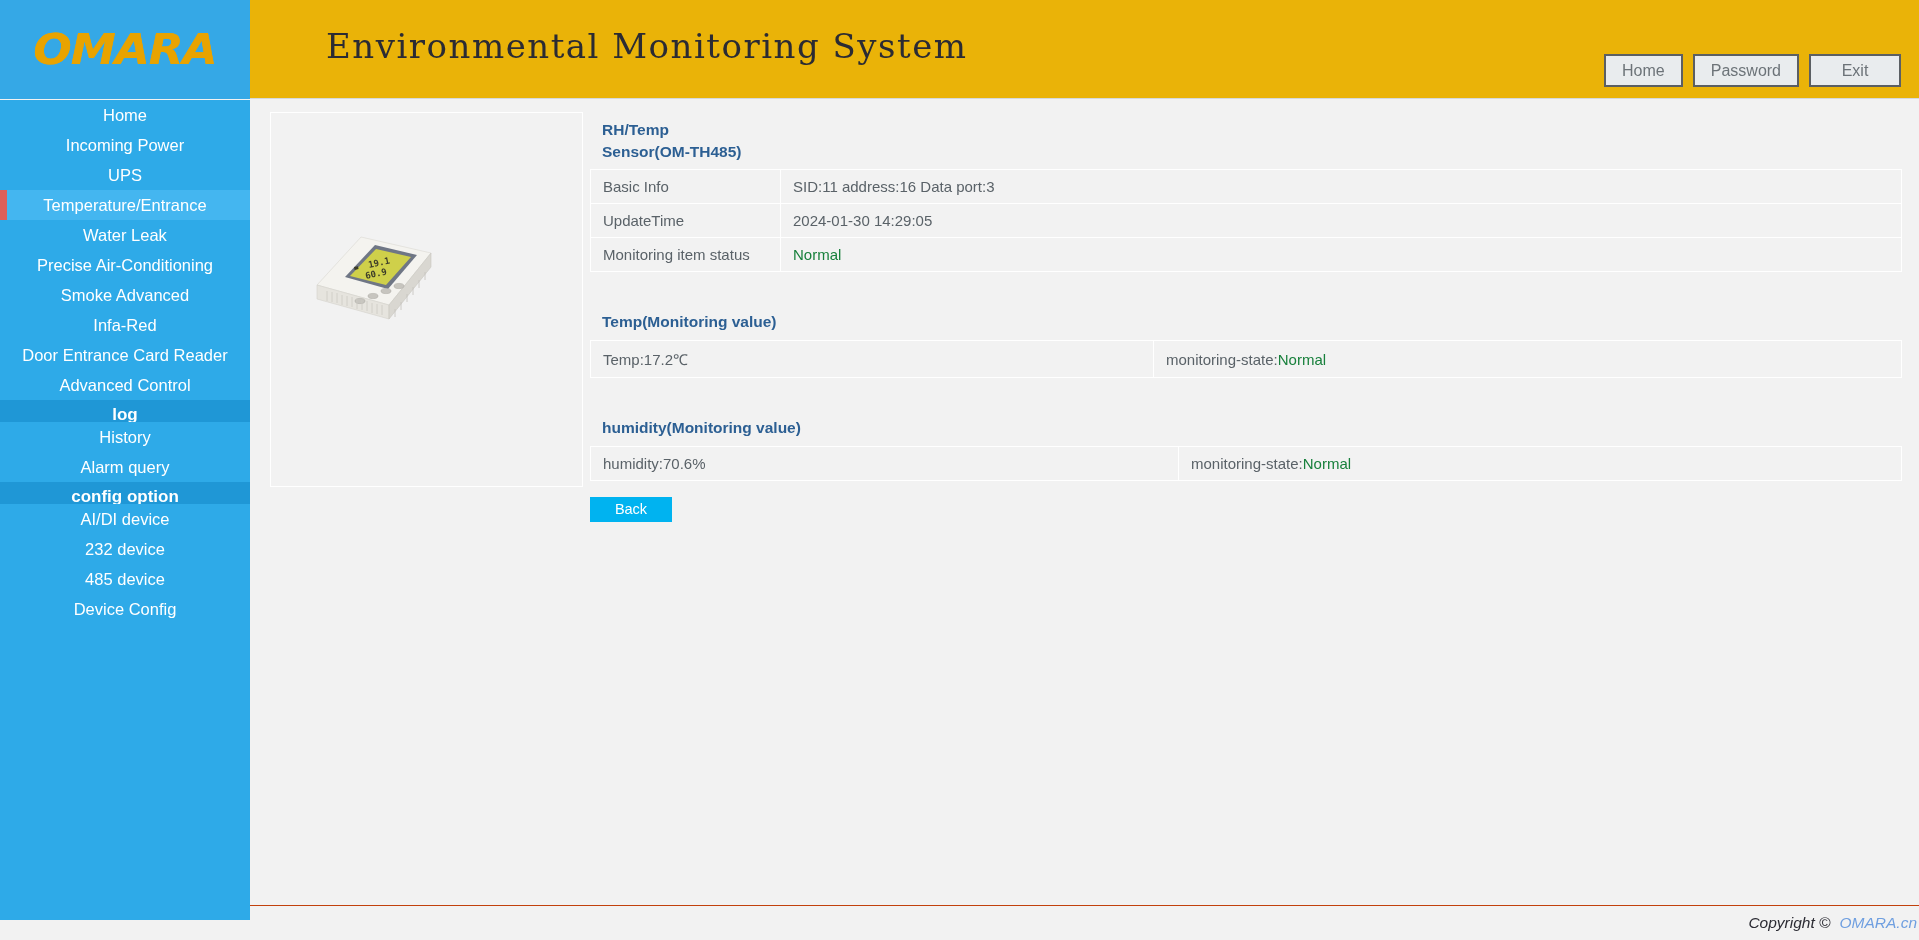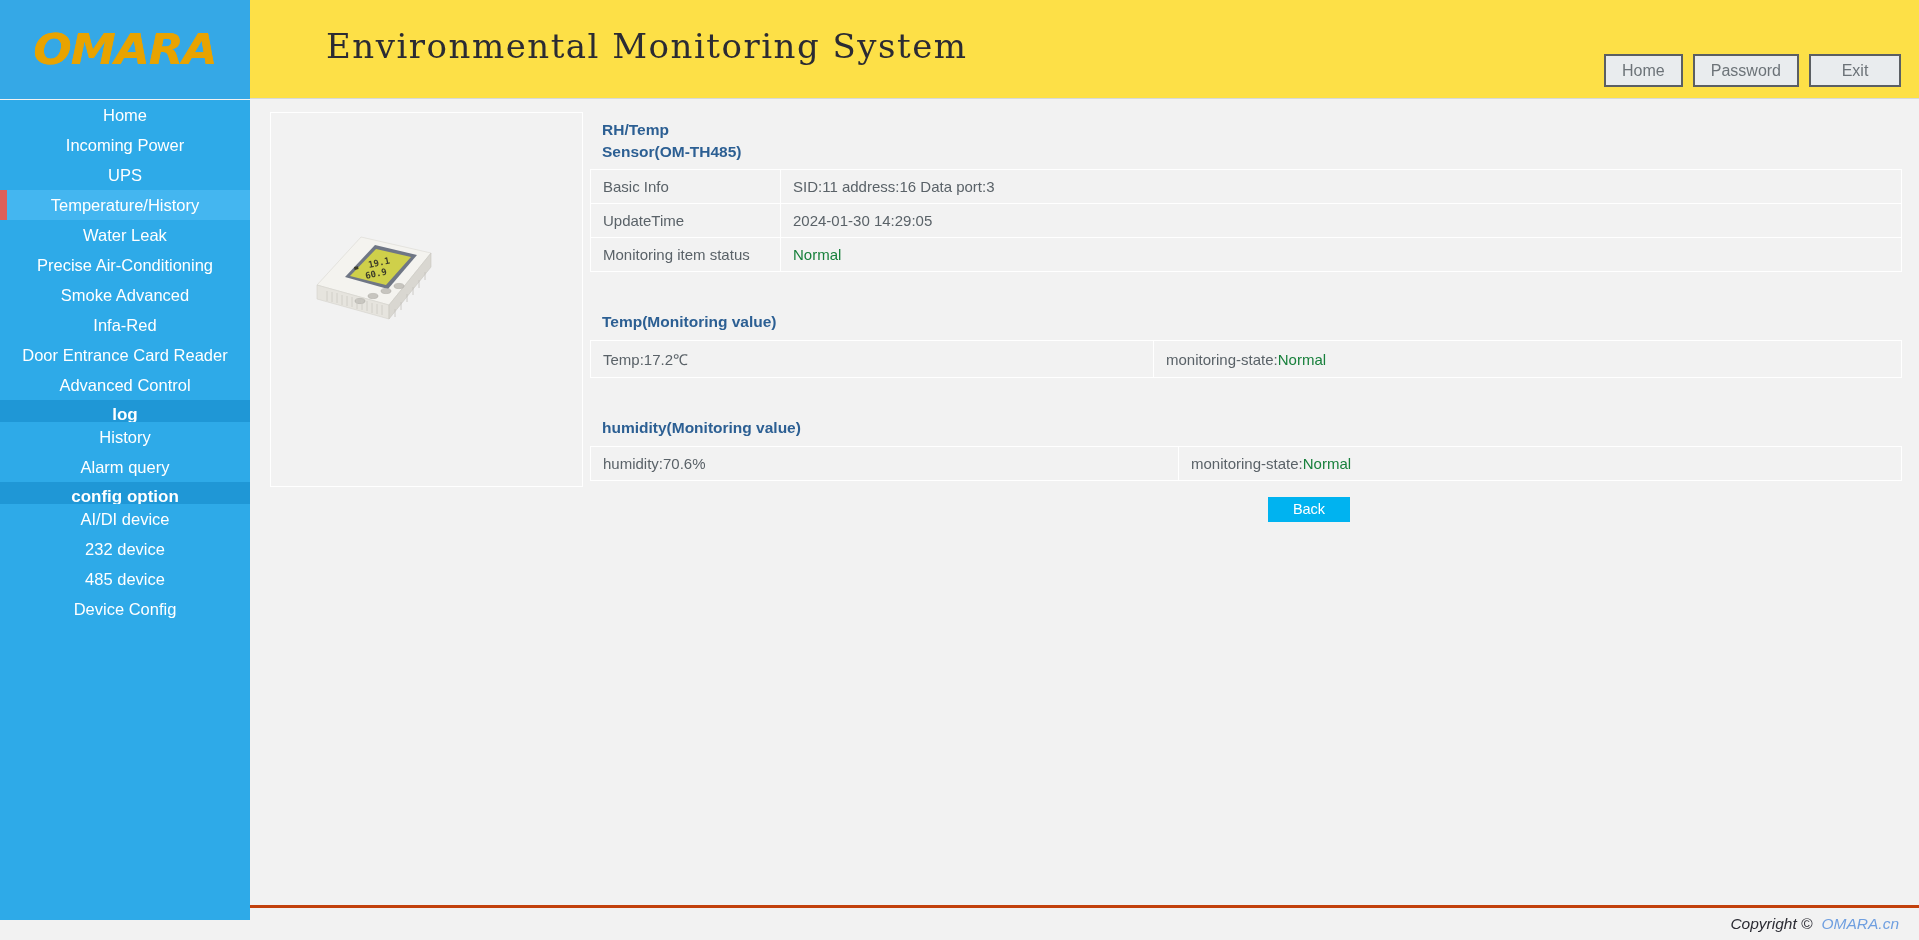--- a/index.html
+++ b/index.html
@@ -10,21 +10,21 @@
     font-family: "Liberation Sans", sans-serif;
     background: #f2f2f2;
     overflow: hidden;
   }
 
   
   .header {
     position: absolute;
     left: 0; top: 0;
     width: 1919px; height: 99px;
-    background: #fde047;
+    background: #eab308;
     border-bottom: 1px solid #d5d9dc;
   }
   .logo-box {
     position: absolute;
     left: 0; top: 0;
     width: 250px; height: 99px;
     background: #35a8e6;
     display: flex;
     align-items: center;
     justify-content: center;
@@ -176,46 +176,46 @@
     height: 29px;
   }
   .temp-first { width: 563px; }
   .hum-first  { width: 588px; }
 
   .spacer-block { height: 32px; }
 
   .back-wrap {
     margin-top: 16px;
     display: flex;
-    justify-content: flex-end;
+    justify-content: flex-start;
     width: 760px;
   }
   .back-btn {
     width: 82px; height: 25px;
     background: #00b3f0;
     color: #ffffff;
     border: none;
     font-size: 14.5px;
     line-height: 25px;
     text-align: center;
     cursor: pointer;
     font-family: "Liberation Sans", sans-serif;
   }
 
   
   .footer {
     position: absolute;
     left: 250px; bottom: 0;
     width: 1669px; height: 35px;
     background: #f2f2f2;
-    border-top: 3px solid #c2410c;
+    border-top: 1px solid #c2410c;
     display: flex;
     align-items: center;
     justify-content: flex-end;
-    padding-right: 20px;
+    padding-right: 2px;
     gap: 9px;
   }
   .copy-text {
     font-style: italic;
     font-size: 15.5px;
     color: #2b2b33;
   }
   .copy-link {
     font-style: italic;
     font-size: 15.5px;
@@ -242,21 +242,21 @@
     <div class="hdr-btn">Home</div>
     <div class="hdr-btn wide">Password</div>
     <div class="hdr-btn wide">Exit</div>
   </div>
 </div>
 
 <div class="sidebar" id="sidebar">
     <div class="nav-item">Home</div>
     <div class="nav-item">Incoming Power</div>
     <div class="nav-item">UPS</div>
-    <div class="nav-item active">Temperature/History</div>
+    <div class="nav-item active">Temperature/Entrance</div>
     <div class="nav-item">Water Leak</div>
     <div class="nav-item">Precise Air-Conditioning</div>
     <div class="nav-item">Smoke Advanced</div>
     <div class="nav-item">Infa-Red</div>
     <div class="nav-item">Door Entrance Card Reader</div>
     <div class="nav-item">Advanced Control</div>
     <div class="nav-group-header">log</div>
     <div class="nav-item">History</div>
     <div class="nav-item">Alarm query</div>
     <div class="nav-group-header">config option</div>

